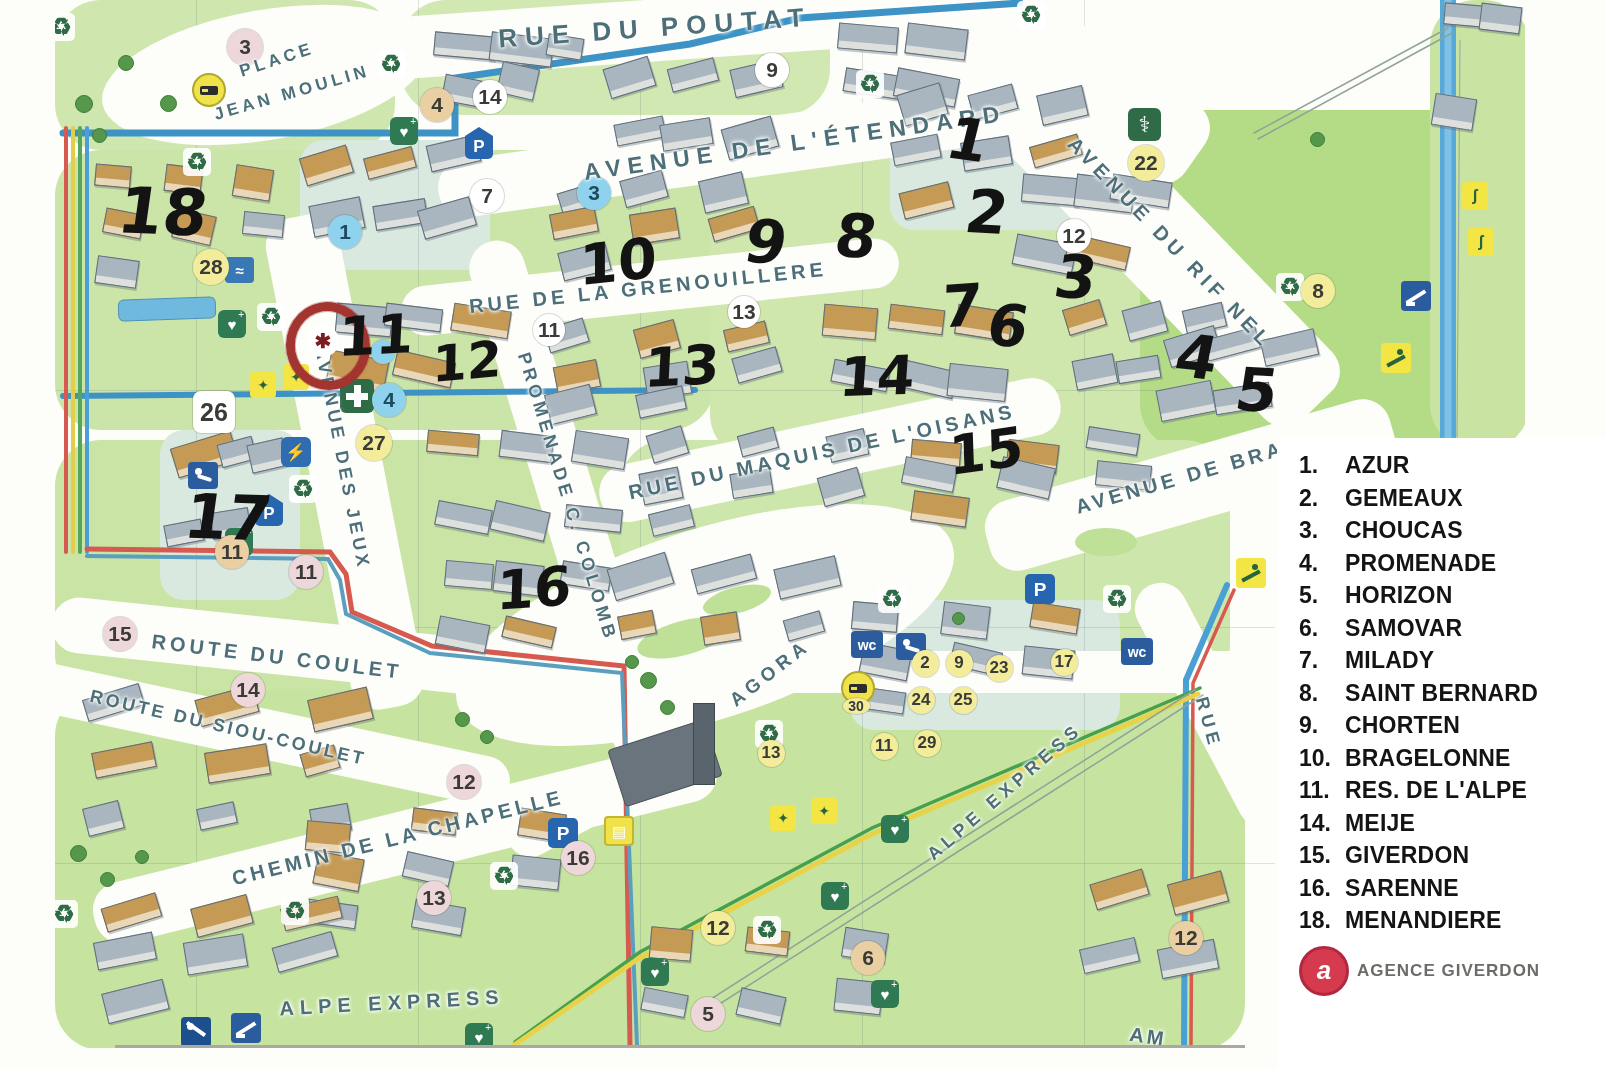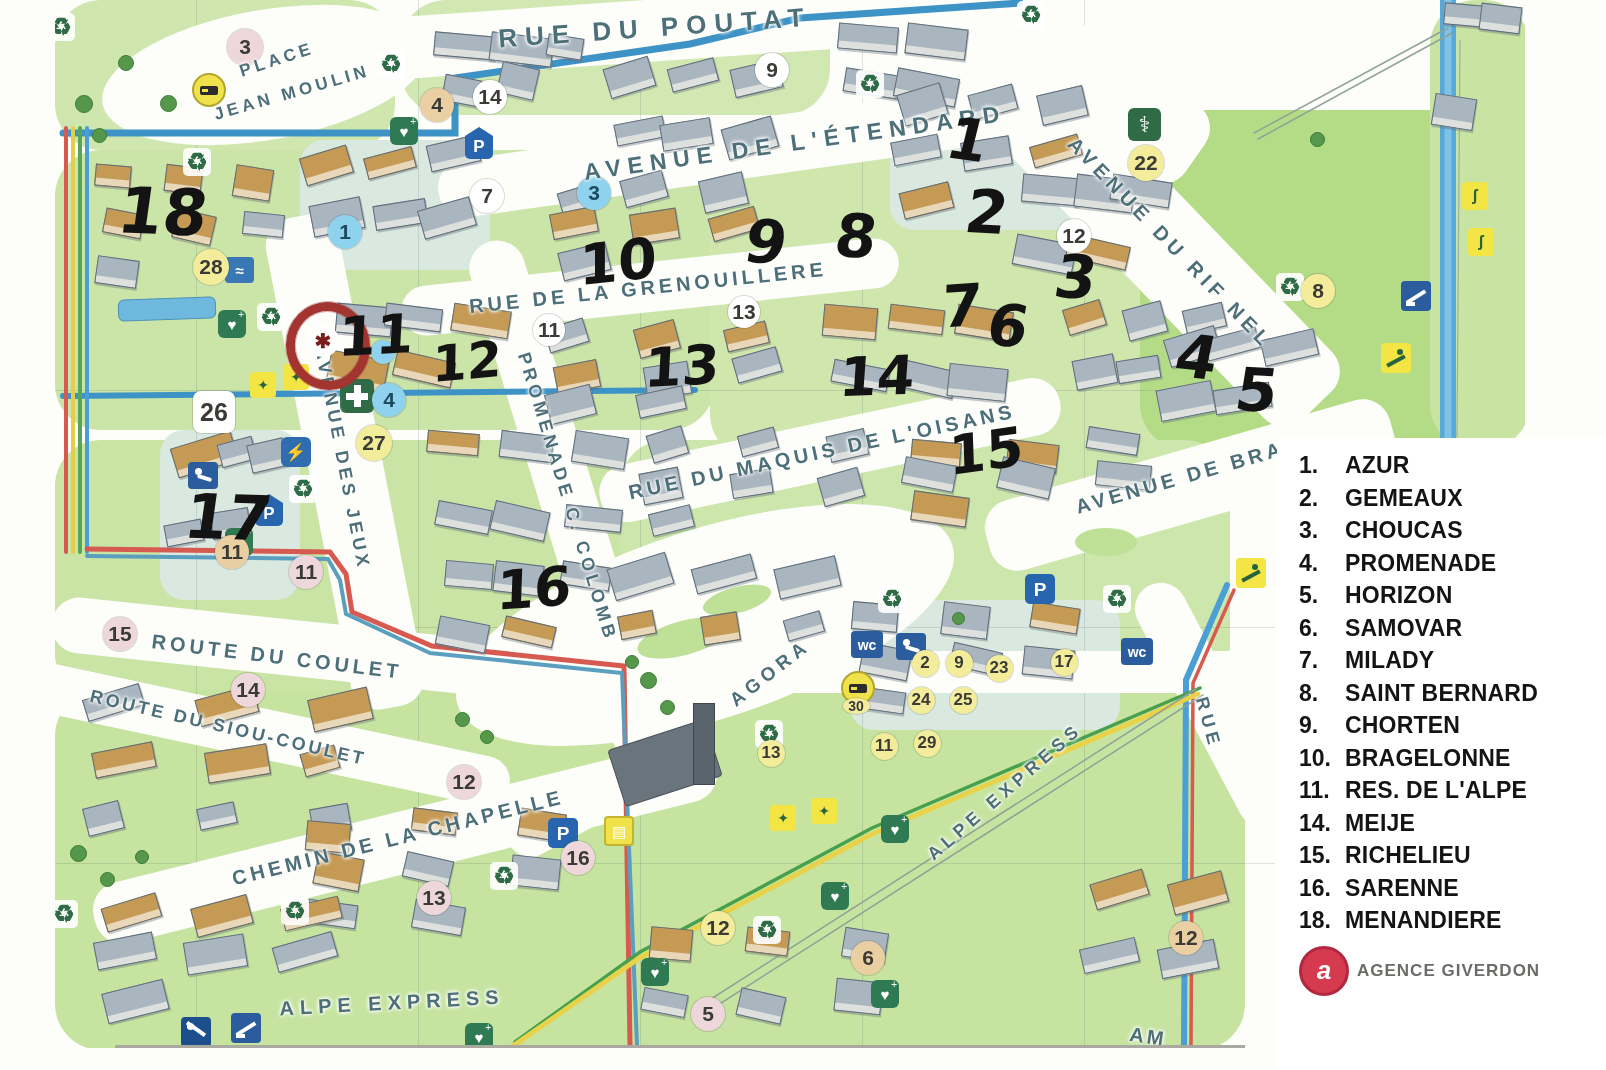--- a/index.html
+++ b/index.html
@@ -499,21 +499,21 @@
         <div class="lg-row">
           <span class="lg-num">11.</span>
           <span class="lg-label">RES. DE L'ALPE</span>
         </div>
         <div class="lg-row">
           <span class="lg-num">14.</span>
           <span class="lg-label">MEIJE</span>
         </div>
         <div class="lg-row">
           <span class="lg-num">15.</span>
-          <span class="lg-label">RICHELIEU</span>
+          <span class="lg-label">GIVERDON</span>
         </div>
         <div class="lg-row">
           <span class="lg-num">16.</span>
           <span class="lg-label">SARENNE</span>
         </div>
         <div class="lg-row">
           <span class="lg-num">18.</span>
           <span class="lg-label">MENANDIERE</span>
         </div>
       </div>

